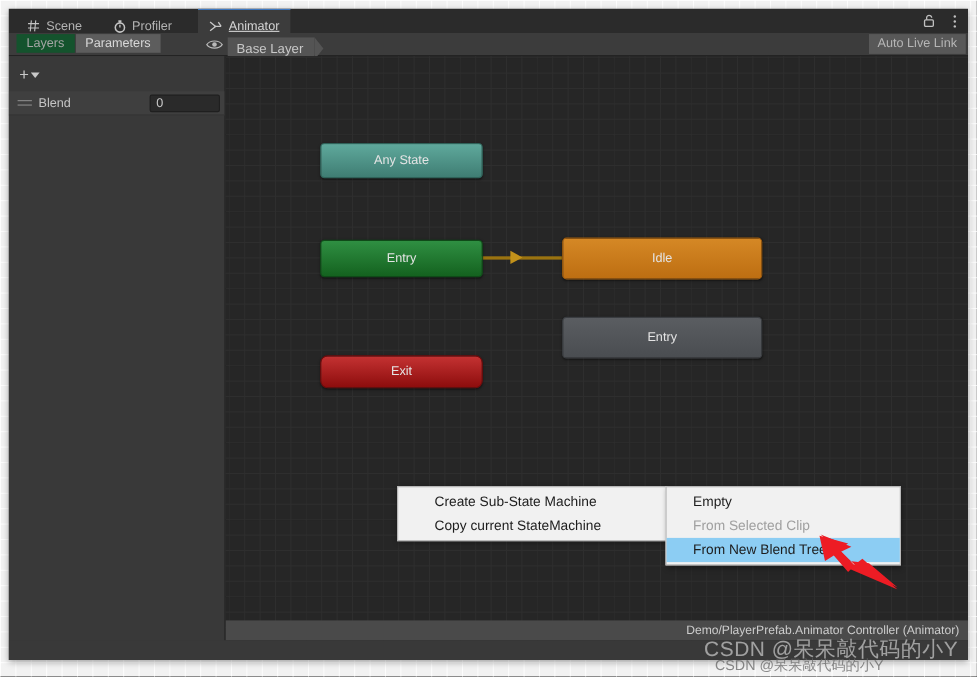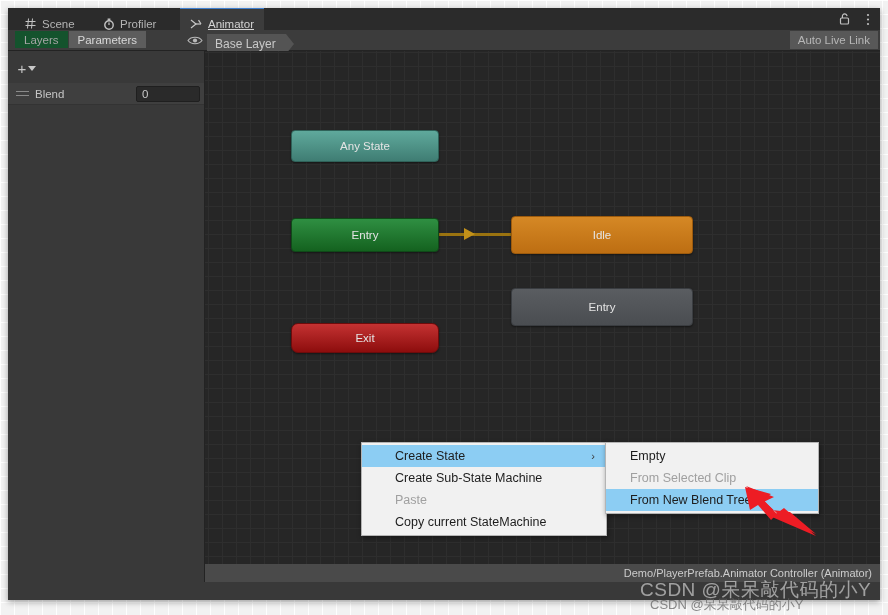--- a/index.html
+++ b/index.html
@@ -552,29 +552,22 @@
     </div>
 
     <div id="bottom-status-bar">
       <div id="bottom-status-text">Demo/PlayerPrefab.Animator Controller (Animator)</div>
     </div>
   </div>
 
   <div id="bottom-strip"></div>
 
   <div id="context-menu">
-    <div class="menu-item highlight">
-      <span>Create State</span>
-      <span class="submenu-arrow">›</span>
-    </div>
     <div class="menu-item">
       <span>Create Sub-State Machine</span>
-    </div>
-    <div class="menu-item disabled">
-      <span>Paste</span>
     </div>
     <div class="menu-item">
       <span>Copy current StateMachine</span>
     </div>
   </div>
 
   <div id="submenu">
     <div class="menu-item">
       <span>Empty</span>
     </div>

